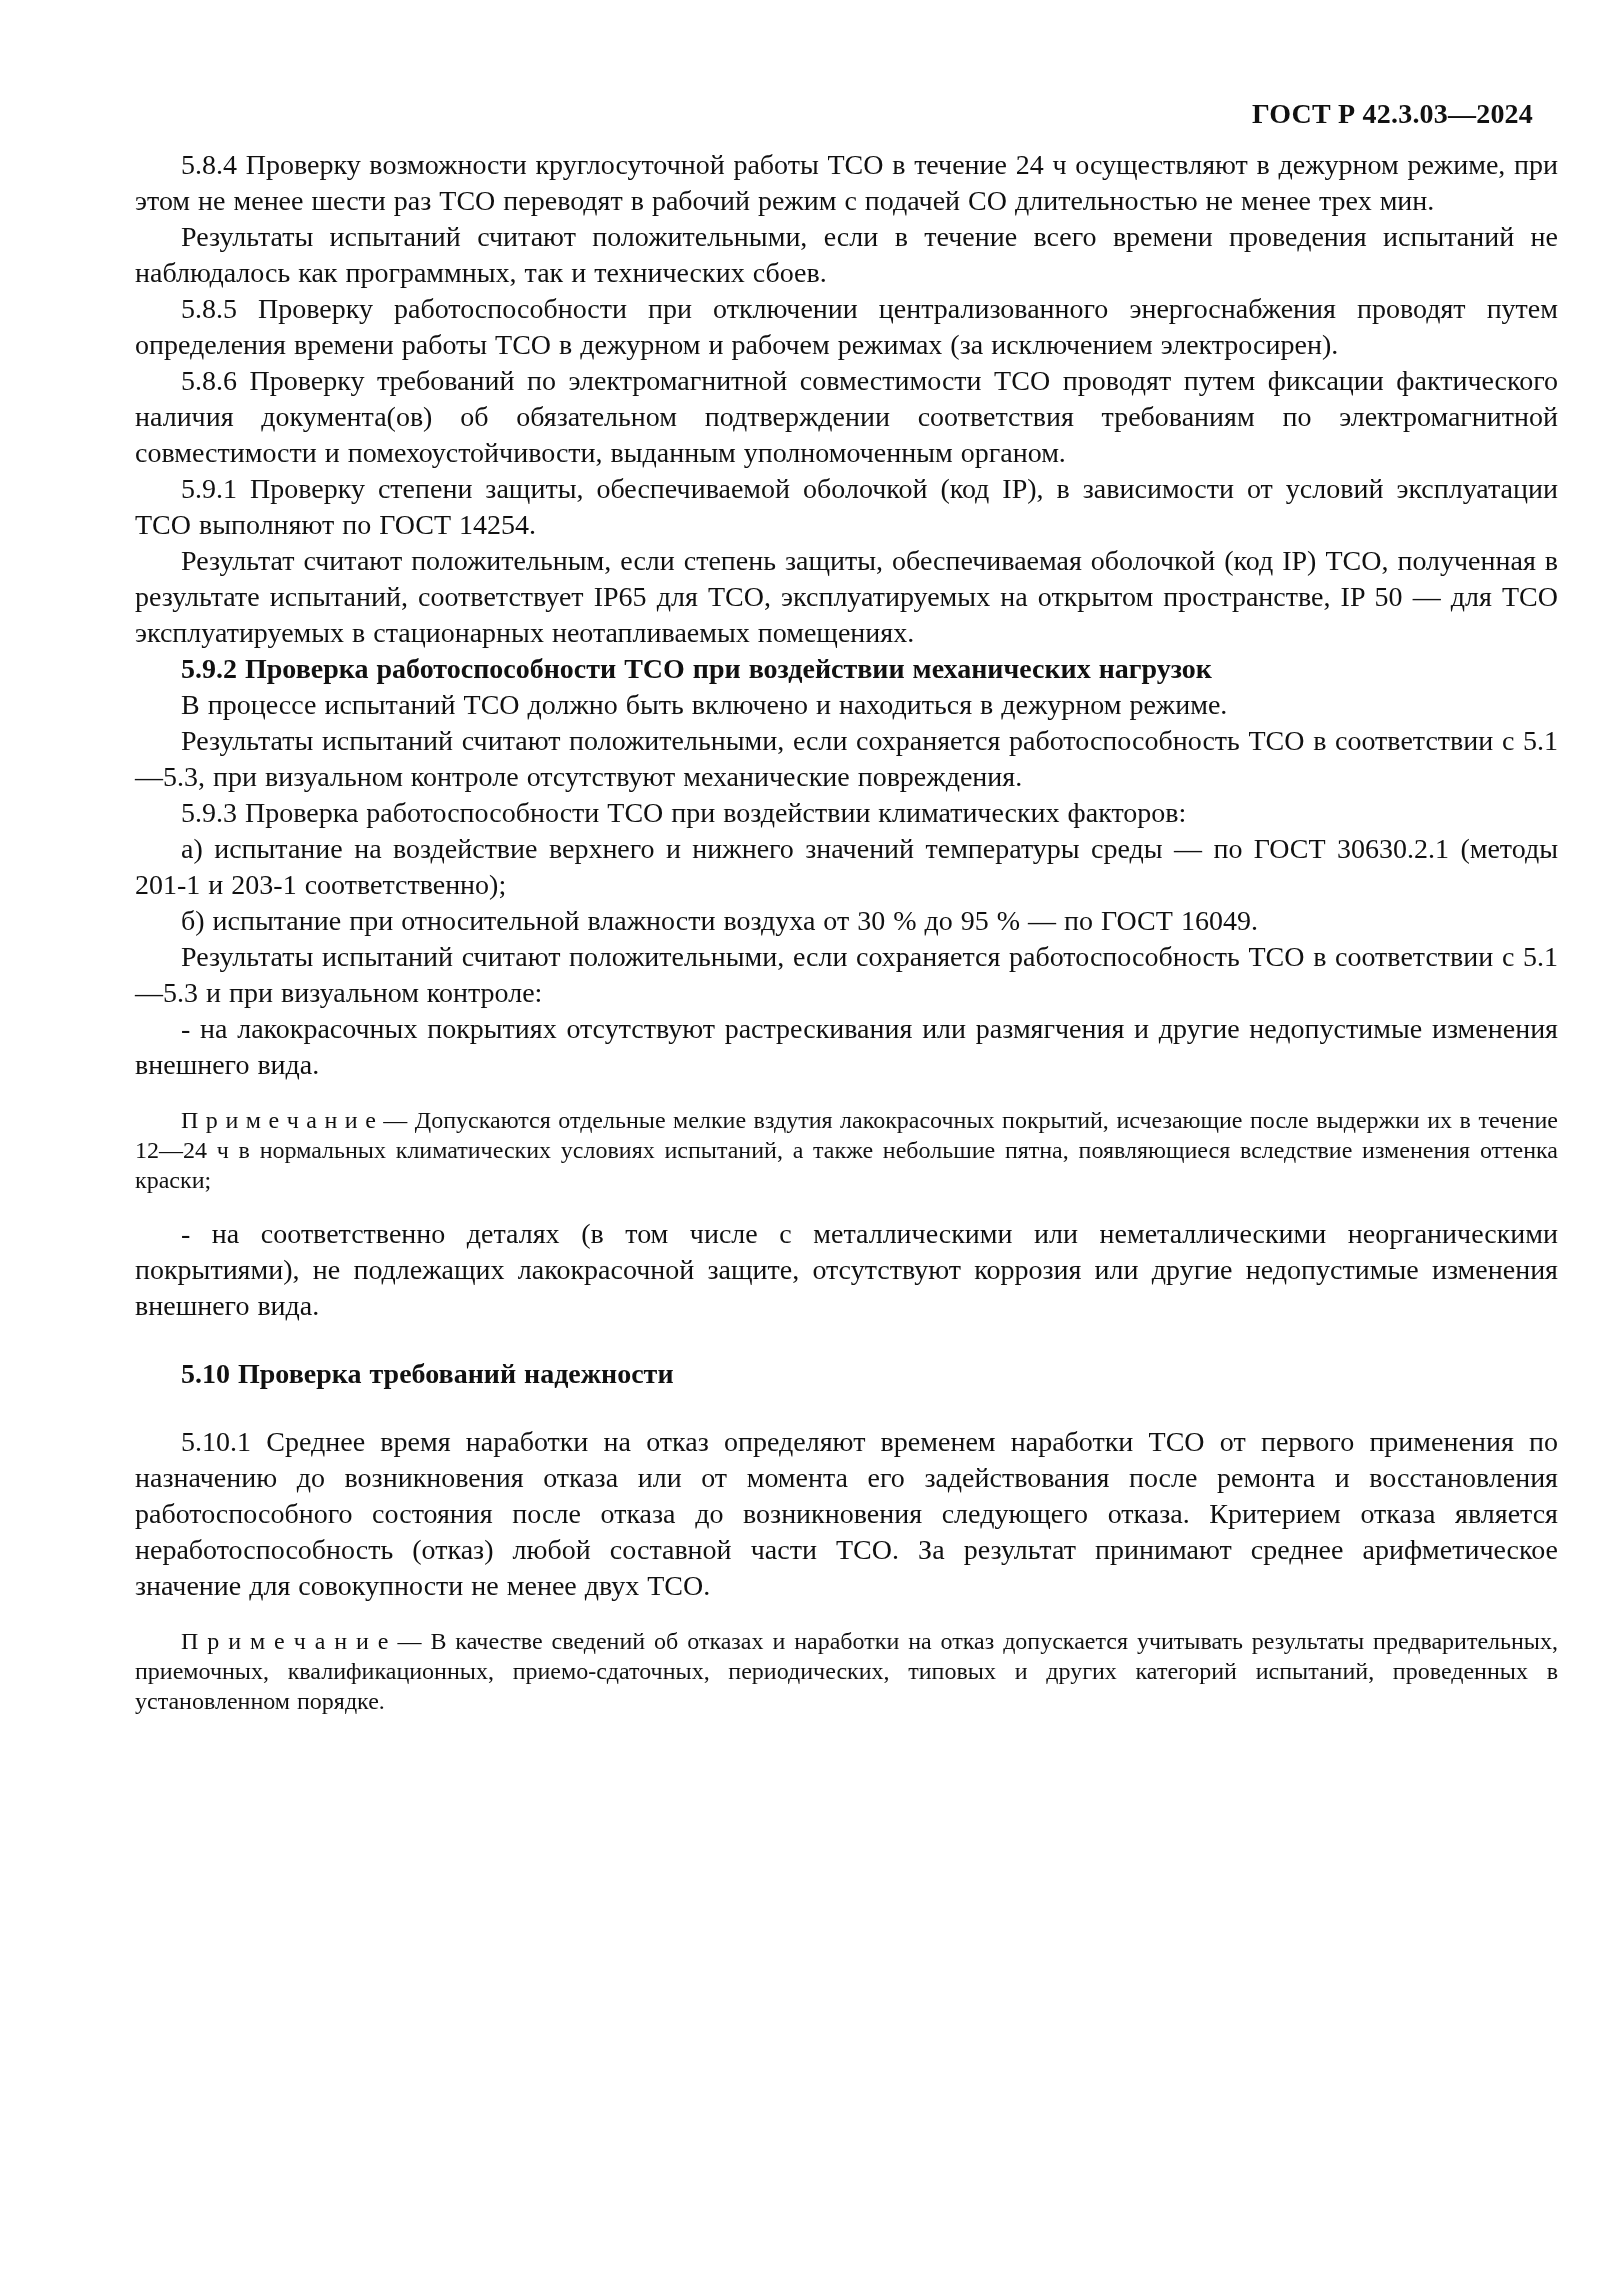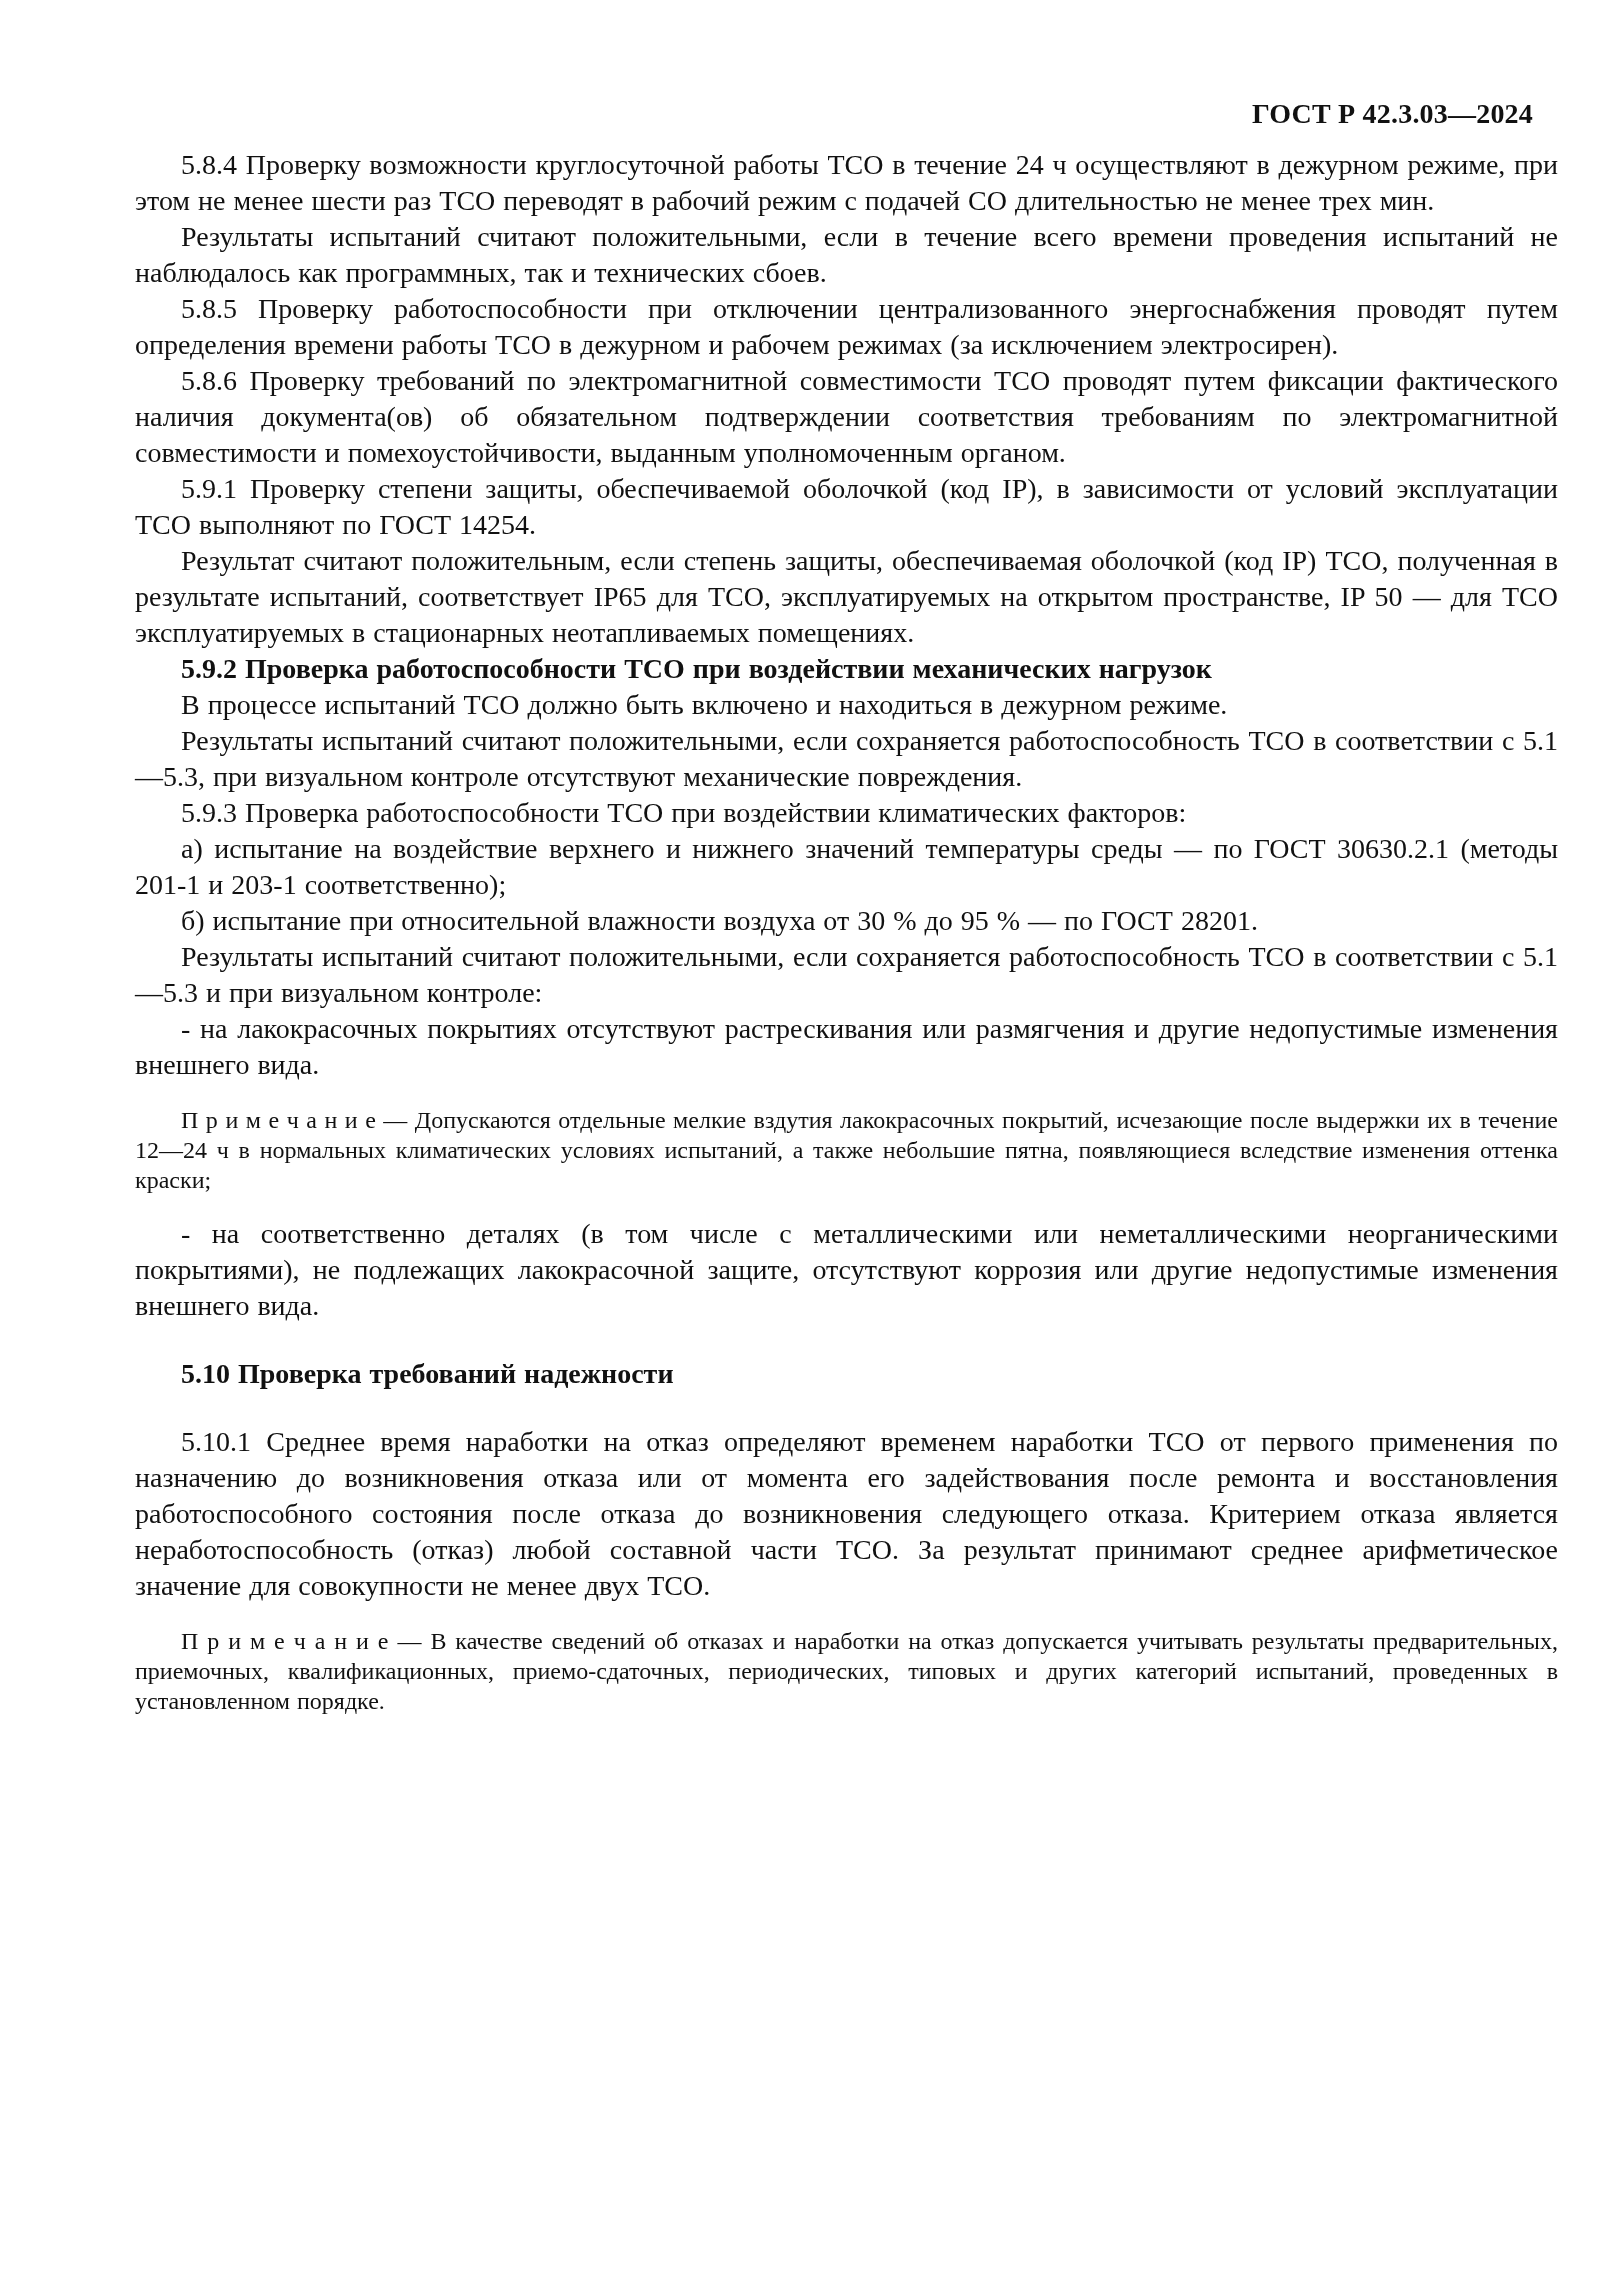--- a/index.html
+++ b/index.html
@@ -74,21 +74,21 @@
     <p class="body">Результаты испытаний считают положительными, если в течение всего времени проведения испытаний не наблюдалось как программных, так и технических сбоев.</p>
     <p class="body">5.8.5 Проверку работоспособности при отключении централизованного энергоснабжения проводят путем определения времени работы ТСО в дежурном и рабочем режимах (за исключением электросирен).</p>
     <p class="body">5.8.6 Проверку требований по электромагнитной совместимости ТСО проводят путем фиксации фактического наличия документа(ов) об обязательном подтверждении соответствия требованиям по электромагнитной совместимости и помехоустойчивости, выданным уполномоченным органом.</p>
     <p class="body">5.9.1 Проверку степени защиты, обеспечиваемой оболочкой (код IP), в зависимости от условий эксплуатации ТСО выполняют по ГОСТ 14254.</p>
     <p class="body">Результат считают положительным, если степень защиты, обеспечиваемая оболочкой (код IP) ТСО, полученная в результате испытаний, соответствует IP65 для ТСО, эксплуатируемых на открытом пространстве, IP 50 — для ТСО эксплуатируемых в стационарных неотапливаемых помещениях.</p>
     <p class="subheading">5.9.2 Проверка работоспособности ТСО при воздействии механических нагрузок</p>
     <p class="body">В процессе испытаний ТСО должно быть включено и находиться в дежурном режиме.</p>
     <p class="body">Результаты испытаний считают положительными, если сохраняется работоспособность ТСО в соответствии с 5.1—5.3, при визуальном контроле отсутствуют механические повреждения.</p>
     <p class="body">5.9.3 Проверка работоспособности ТСО при воздействии климатических факторов:</p>
     <p class="body">а) испытание на воздействие верхнего и нижнего значений температуры среды — по ГОСТ 30630.2.1 (методы 201-1 и 203-1 соответственно);</p>
-    <p class="body">б) испытание при относительной влажности воздуха от 30 % до 95 % — по ГОСТ 28201.</p>
+    <p class="body">б) испытание при относительной влажности воздуха от 30 % до 95 % — по ГОСТ 16049.</p>
     <p class="body">Результаты испытаний считают положительными, если сохраняется работоспособность ТСО в соответствии с 5.1—5.3 и при визуальном контроле:</p>
     <p class="body">- на лакокрасочных покрытиях отсутствуют растрескивания или размягчения и другие недопустимые изменения внешнего вида.</p>
     <p class="note">П р и м е ч а н и е — Допускаются отдельные мелкие вздутия лакокрасочных покрытий, исчезающие после выдержки их в течение 12—24 ч в нормальных климатических условиях испытаний, а также небольшие пятна, появляющиеся вследствие изменения оттенка краски;</p>
     <p class="body">- на соответственно деталях (в том числе с металлическими или неметаллическими неорганическими покрытиями), не подлежащих лакокрасочной защите, отсутствуют коррозия или другие недопустимые изменения внешнего вида.</p>
     <p class="heading">5.10 Проверка требований надежности</p>
     <p class="body">5.10.1 Среднее время наработки на отказ определяют временем наработки ТСО от первого применения по назначению до возникновения отказа или от момента его задействования после ремонта и восстановления работоспособного состояния после отказа до возникновения следующего отказа. Критерием отказа является неработоспособность (отказ) любой составной части ТСО. За результат принимают среднее арифметическое значение для совокупности не менее двух ТСО.</p>
     <p class="note">П р и м е ч а н и е — В качестве сведений об отказах и наработки на отказ допускается учитывать результаты предварительных, приемочных, квалификационных, приемо-сдаточных, периодических, типовых и других категорий испытаний, проведенных в установленном порядке.</p>
   </div>
 
   <div class="page-number">9</div>

